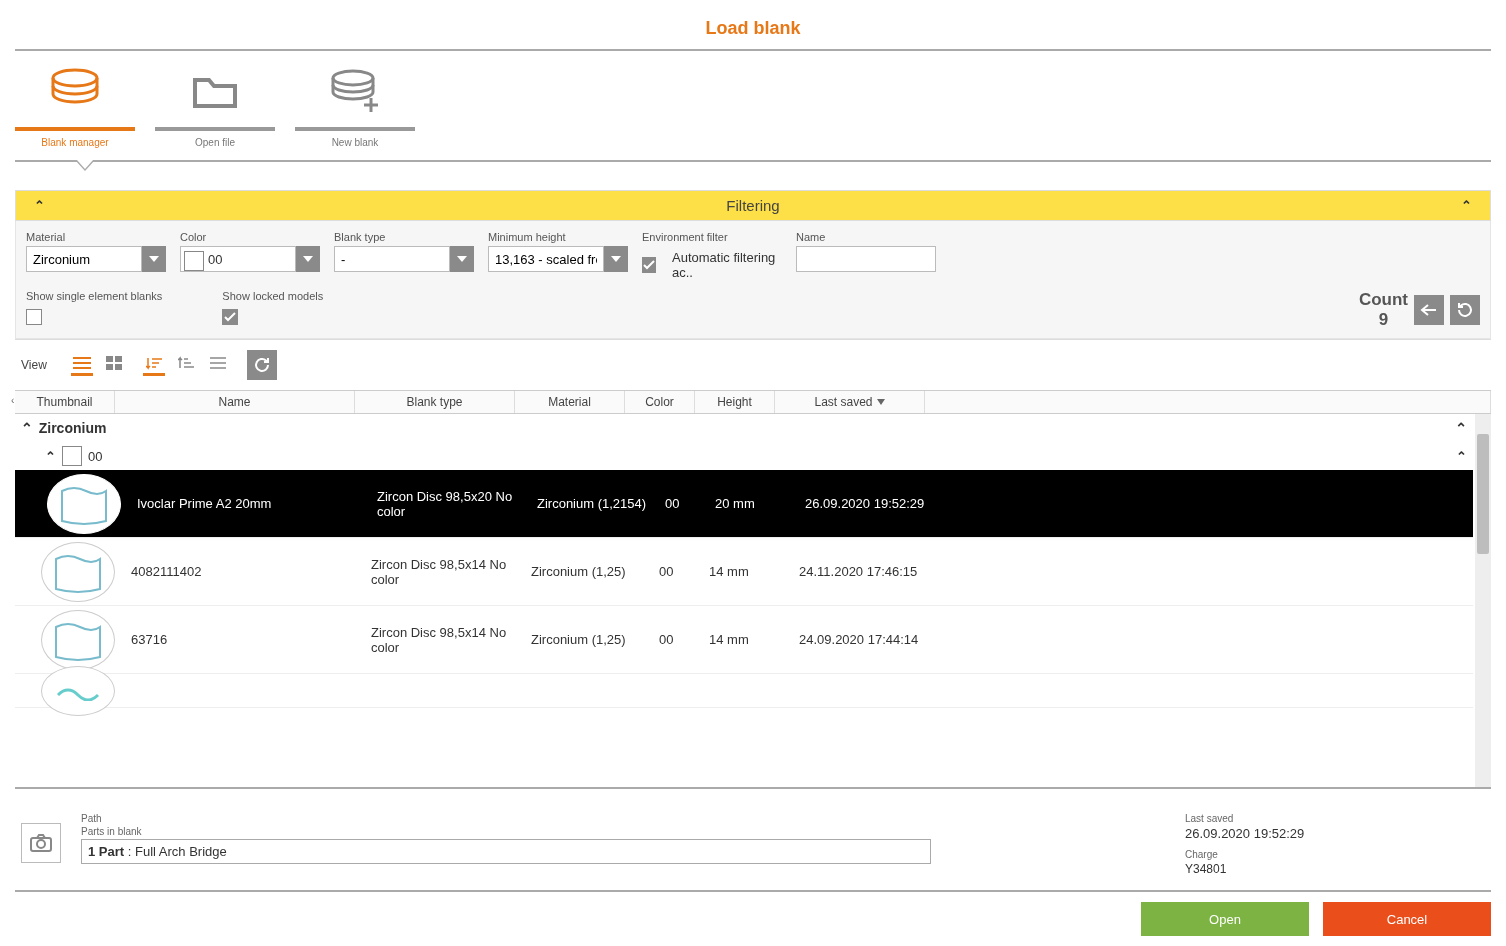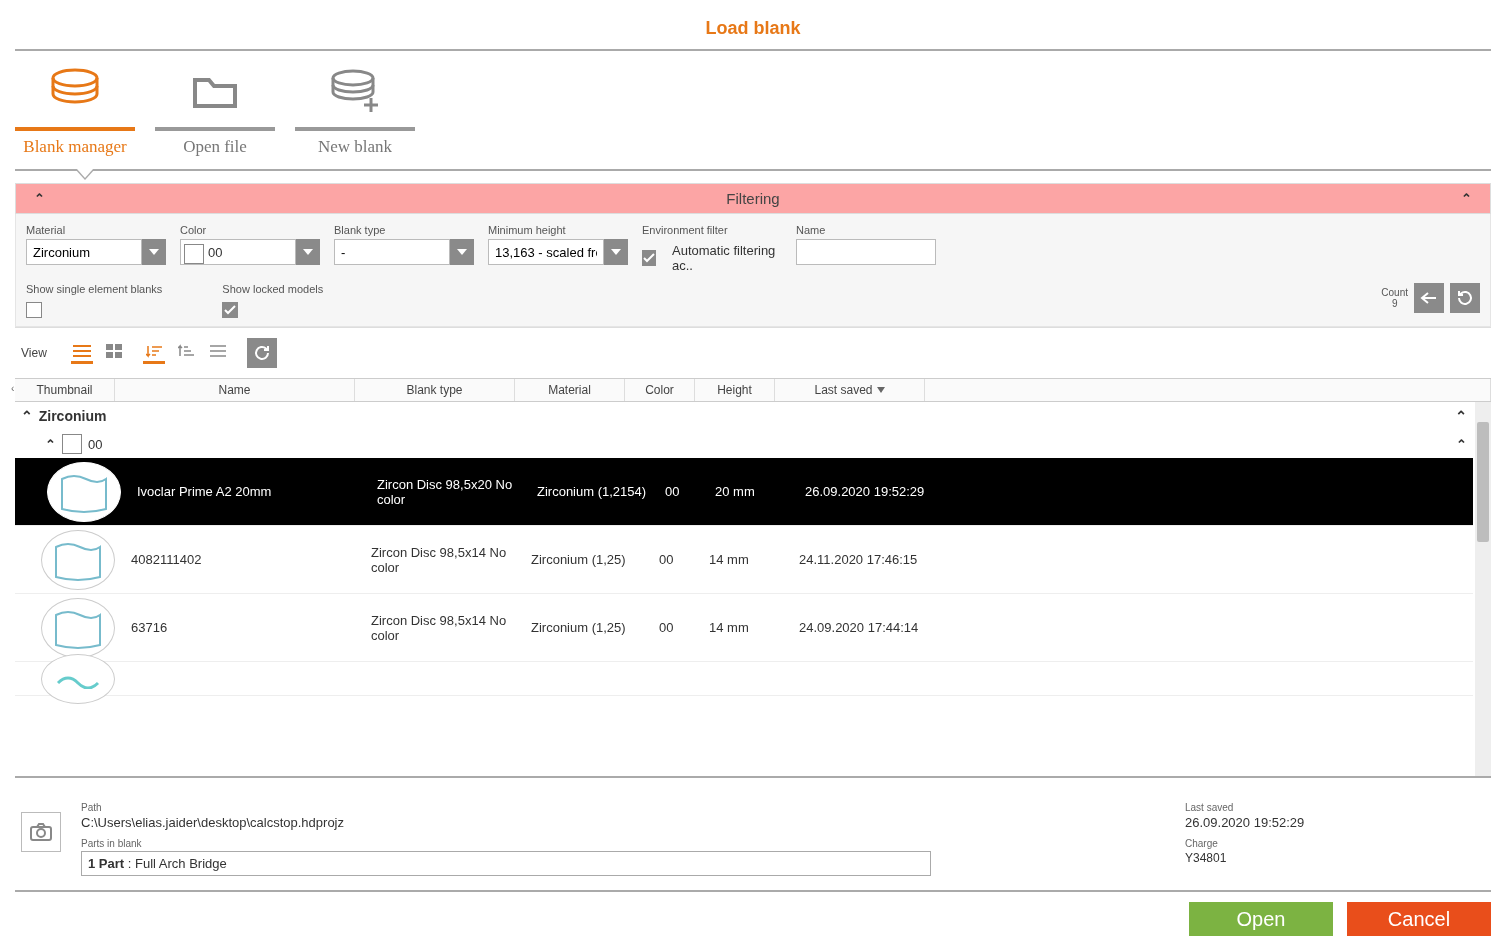--- a/index.html
+++ b/index.html
@@ -8,45 +8,45 @@
 .container { width: 1506px; height: 946px; padding: 0 15px; display: flex; flex-direction: column; }
 
 .title-bar { text-align: center; padding: 18px 0 10px; border-bottom: 2px solid #aaa; }
 .title-bar h1 { color: #e77817; font-size: 18px; font-weight: 600; }
 
 .tabs { display: flex; gap: 20px; border-bottom: 2px solid #aaa; position: relative; }
 .tab { width: 120px; text-align: center; padding: 10px 0 6px; cursor: pointer; }
 .tab-icon { height: 58px; display:flex; align-items:center; justify-content:center; }
 .tab-bar { height: 4px; background: #999; margin: 8px 0 6px; }
 .tab.active .tab-bar { background: #e77817; }
-.tab-label { font-size: 17px; color: #777; padding-bottom: 6px; font-family: Liberation Serif, serif; }
+.tab-label { font-size: 10px; color: #777; padding-bottom: 6px; }
 .tab.active .tab-label { color: #e77817; }
 .tab-arrow { position: absolute; left: 60px; bottom: -11px; width: 0; height: 0; border-left: 10px solid transparent; border-right: 10px solid transparent; border-top: 11px solid #aaa; }
 .tab-arrow::after { content:""; position:absolute; left:-8px; top:-11px; border-left:8px solid transparent; border-right:8px solid transparent; border-top:9px solid #fff; }
 
-.filter-header { background: #fca5a5; padding: 6px 18px; display:flex; align-items:center; justify-content:space-between; margin-top: 12px; border: 1px solid #ddd; }
+.filter-header { background: #fde047; padding: 6px 18px; display:flex; align-items:center; justify-content:space-between; margin-top: 28px; border: 1px solid #ddd; }
 .filter-header .title { flex:1; text-align:center; font-size:15px; color:#444; }
 
 .filter-body { background: #f6f6f6; padding: 10px 10px 8px; border: 1px solid #e5e5e5; border-top: none; }
 .filter-row { display:flex; gap: 14px; flex-wrap: wrap; }
 .filter-field { display:flex; flex-direction:column; }
 .filter-field label { font-size: 11px; color:#555; margin-bottom: 3px; }
 .select-wrap { display:flex; }
 .select-wrap input { height: 26px; border: 1px solid #bbb; padding: 0 6px; background:#fff; font-size:13px; }
 .select-wrap .dd { width: 24px; height: 26px; background:#8a8a8a; display:flex; align-items:center; justify-content:center; }
 .select-wrap .dd svg { fill:#fff; }
 .color-box { width:20px; height:20px; border:1px solid #888; margin:3px 4px 0 3px; background:#fff; }
 .checkbox-row { display:flex; align-items:center; gap:16px; }
 .checkbox { width:16px; height:16px; border:1px solid #888; background:#fff; display:inline-flex; align-items:center; justify-content:center; }
 .checkbox.checked { background:#8a8a8a; border-color:#8a8a8a; }
 .checkbox.checked svg { stroke:#fff; }
 
 .filter-row2 { display:flex; gap: 60px; margin-top: 10px; align-items: flex-start; }
 .count-reset { margin-left:auto; display:flex; align-items:center; gap:6px; }
-.count-block { text-align:center; font-size:10px; color:#555; }
+.count-block { text-align:center; font-size:17px; color:#555;font-weight:bold; }
 .icon-btn { width:30px; height:30px; background:#8a8a8a; display:flex; align-items:center; justify-content:center; cursor:pointer; }
 
 .view-bar { display:flex; align-items:center; gap: 18px; padding: 10px 6px; border-top:1px solid #ddd; }
 .view-label { font-size:12px; color:#444; margin-right: 6px; }
 .view-icons { display:flex; gap: 10px; }
 .view-icon { width:22px; height:22px; display:flex; align-items:center; justify-content:center; border-bottom: 3px solid transparent; padding-bottom:2px; cursor:pointer; }
 .view-icon.active { border-bottom-color: #e77817; }
 .view-icon.active svg * { stroke:#e77817; }
 
 .col-headers { display:flex; border-bottom:1px solid #ccc; border-top:1px solid #ccc; background:#fafafa; font-size:12px; color:#444; }
@@ -84,21 +84,21 @@
 
 .bottom-info { display:flex; gap: 20px; padding: 24px 6px 14px; border-bottom: 2px solid #aaa; }
 .camera-box { width:40px; height:40px; border:1px solid #bbb; display:flex; align-items:center; justify-content:center; margin-top: 10px; }
 .info-mid { flex:1; }
 .info-field-label { font-size:10px; color:#666; margin-bottom:2px; }
 .path-text { font-size:13px; margin-bottom:8px; }
 .parts-box { border:1px solid #aaa; padding: 4px 6px; width: 850px; font-size:13px; }
 .info-right { width: 300px; }
 
 .footer-buttons { display:flex; justify-content:flex-end; gap: 14px; padding: 10px 0; }
-.btn { width: 144px; height: 34px; display:flex; align-items:center; justify-content:center; color:#fff; font-size:20px; cursor:pointer; border:none; }
+.btn { width: 168px; height: 34px; display:flex; align-items:center; justify-content:center; color:#fff; font-size:13px; cursor:pointer; border:none; }
 .btn-open { background:#7cb342; }
 .btn-cancel { background:#e94e1b; }
 
 .caret-up::before { content:"⌃"; font-weight:bold; }
 .small-caret-left { position:absolute; left:-4px; top:4px; font-size:10px; color:#666; }
 
 svg { display:block; }
 </style>
 </head>
 <body>
@@ -398,21 +398,20 @@
   <div class="bottom-info">
     <div class="camera-box">
       <svg width="24" height="20" fill="none" stroke="#888" stroke-width="2">
           <rect x="2" y="5" width="20" height="13" rx="2"></rect>
           <circle cx="12" cy="11" r="4"></circle>
           <path d="M8 5l2-3h4l2 3"></path>
         </svg>
     </div>
     <div class="info-mid">
       <div class="info-field-label">Path</div>
-      <div class="path-text">C:\Users\elias.jaider\desktop\calcstop.hdprojz</div>
       <div class="info-field-label">Parts in blank</div>
       <div class="parts-box">
         <b>1 Part </b><span>: Full Arch Bridge</span>
       </div>
     </div>
     <div class="info-right">
       <div class="info-field-label">Last saved</div>
       <div style="font-size:13px;margin-bottom:8px">26.09.2020 19:52:29</div>
       <div class="info-field-label">Charge</div>
       <div style="font-size:12px">Y34801</div>

